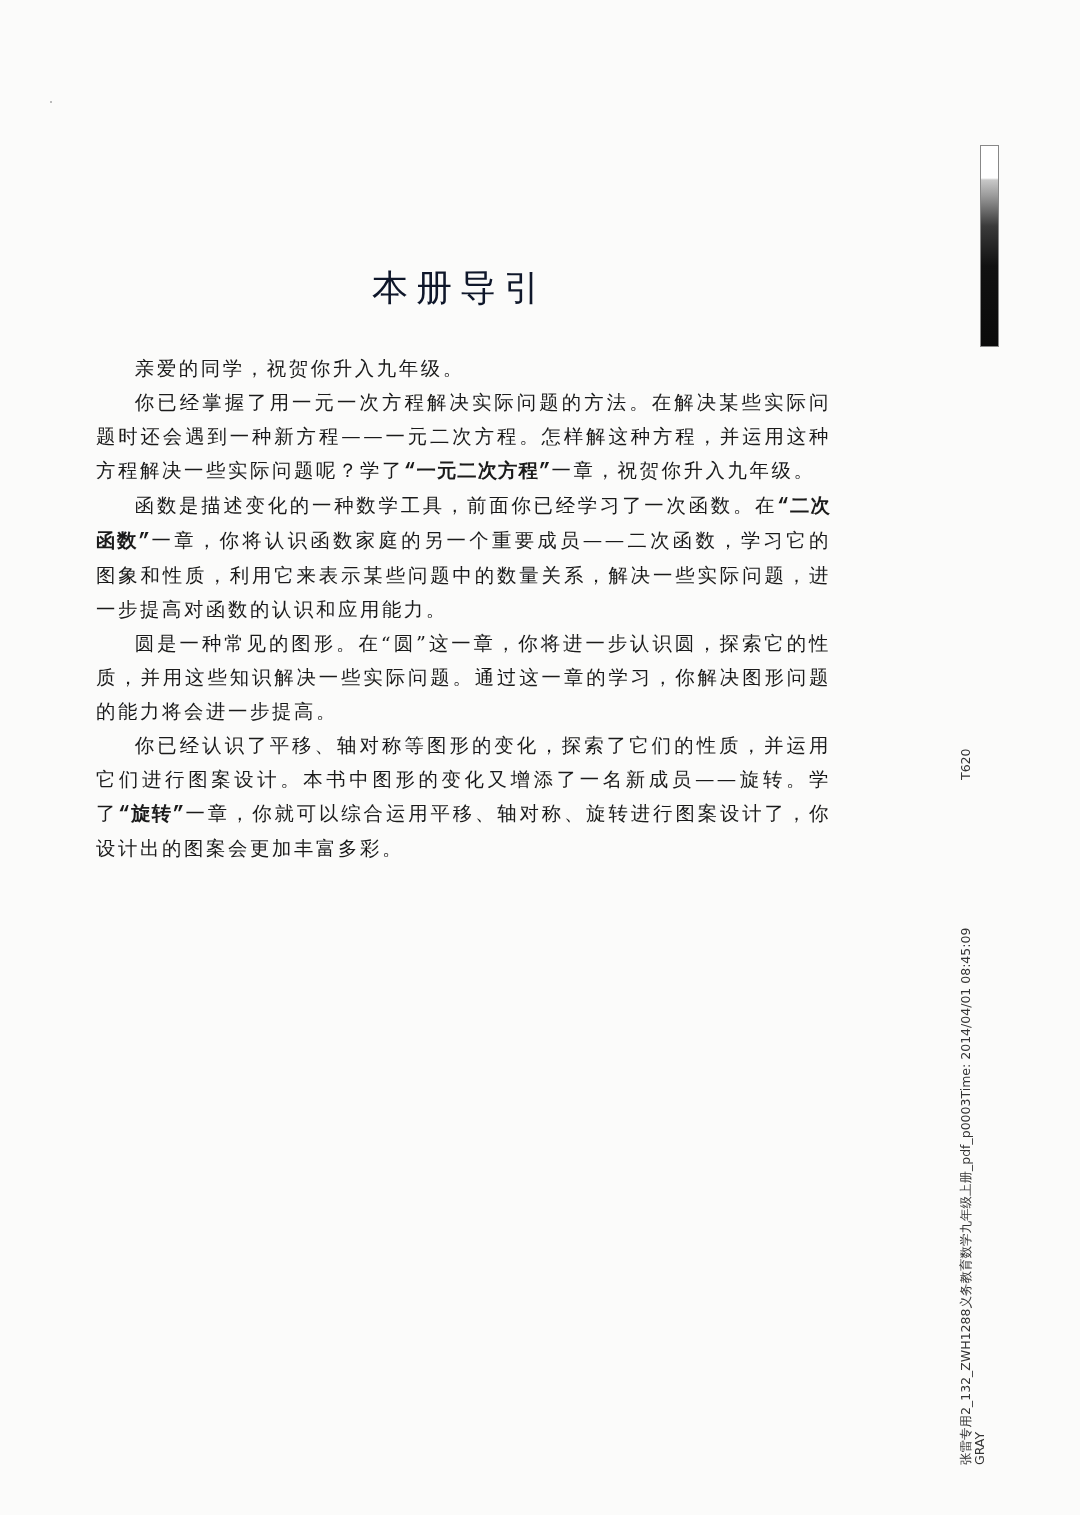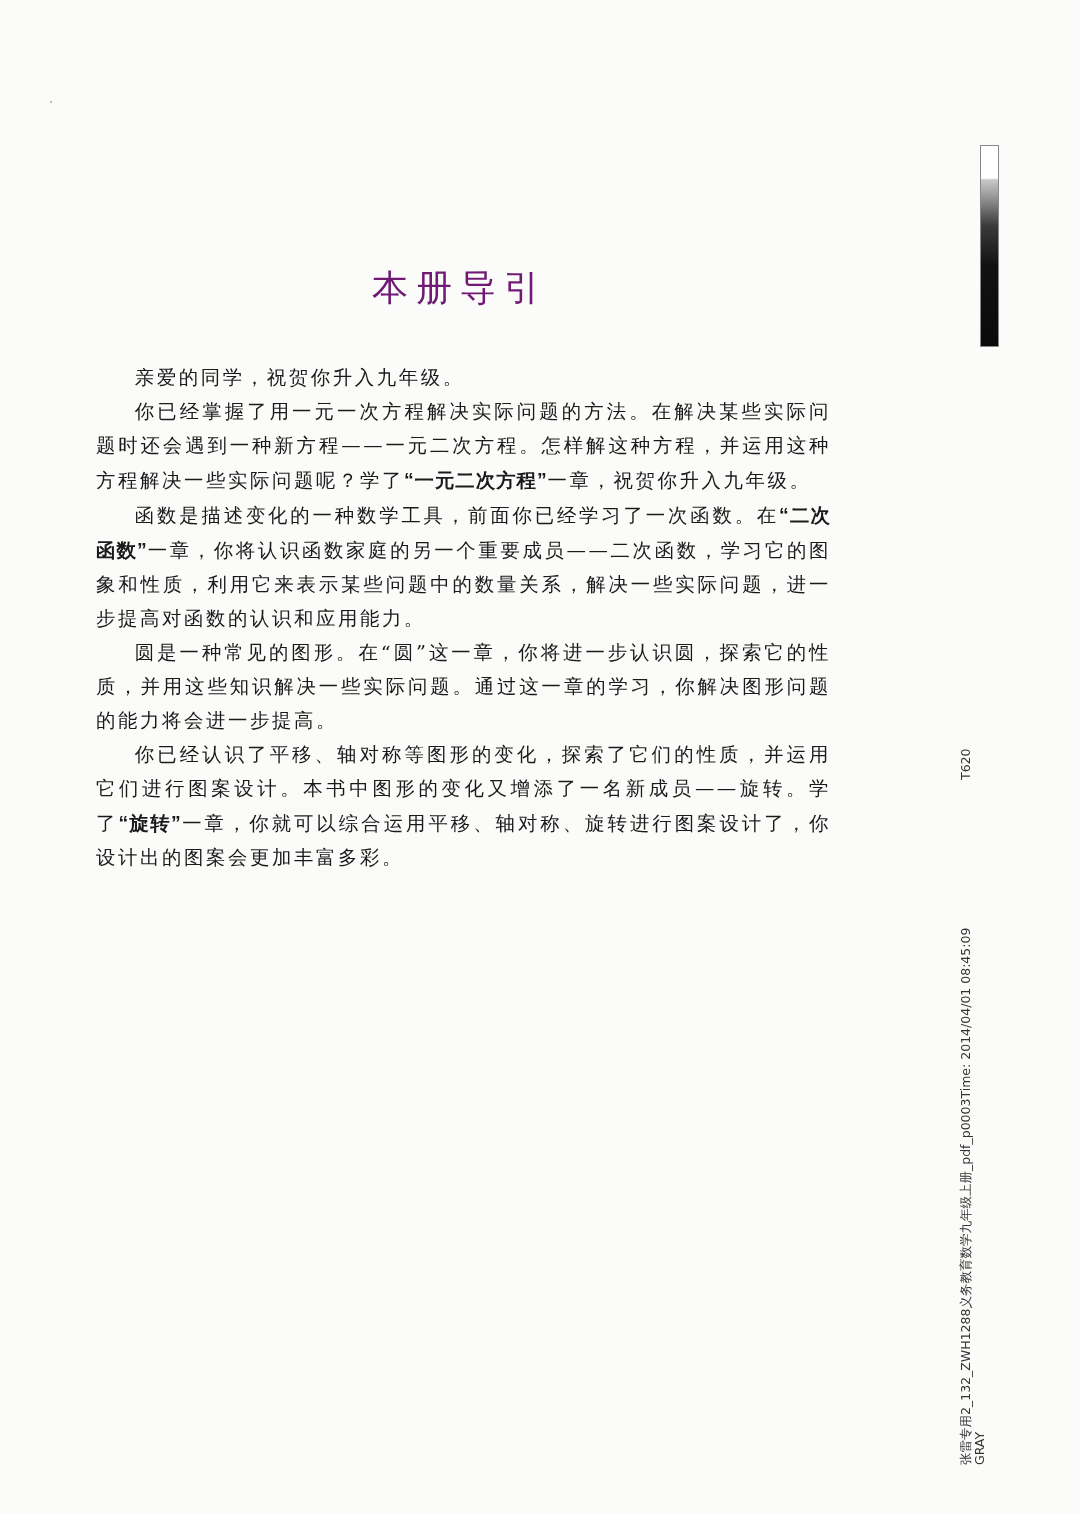--- a/index.html
+++ b/index.html
@@ -2,28 +2,28 @@
 <html><head>
   <meta charset="utf-8">
   <style>
     html, body { margin: 0; padding: 0; }
     body {
       width: 1080px; height: 1515px; background: #fbfbfa; position: relative; overflow: hidden;
       font-family: "DejaVu Serif", "Liberation Serif", serif; color: #1a1a1a;
     }
     .title {
       position: absolute; left: 0; width: 920px; top: 240px; text-align: center;
-      font-size: 36px; letter-spacing: 8px; font-weight: normal; color: #701a75;
+      font-size: 36px; letter-spacing: 8px; font-weight: normal; color: #0f172a;
     }
     .body-text {
-      position: absolute; left: 96px; top: 361px; width: 735px;
+      position: absolute; left: 96px; top: 352px; width: 735px;
       font-size: 19.4px; line-height: 34px; letter-spacing: 2.6px; text-align: justify;
     }
     .body-text p { margin: 0; text-indent: 2em; }
-    .bold { font-family: Liberation Sans, sans-serif; font-weight: bold; letter-spacing: 1px; }
+    .bold { font-family: Liberation Mono, monospace; font-weight: bold; letter-spacing: 1px; }
     .gray-bar {
       position: absolute; left: 980px; top: 145px; width: 17px; height: 200px; border: 1px solid #888;
       background: linear-gradient(to bottom, #fff 0%, #fff 16%, #c8c8c8 17%, #9a9a9a 25%, #3a3a3a 40%, #111 60%, #0a0a0a 100%);
     }
     .side-label {
       position: absolute; font-family: "DejaVu Sans", "Liberation Sans", sans-serif; font-size: 12.5px; color: #333;
       transform-origin: left top; transform: rotate(-90deg); white-space: nowrap;
     }
     .dot { position: absolute; left: 50px; top: 101px; width: 2px; height: 2px; background: #bbb; }
   </style>

